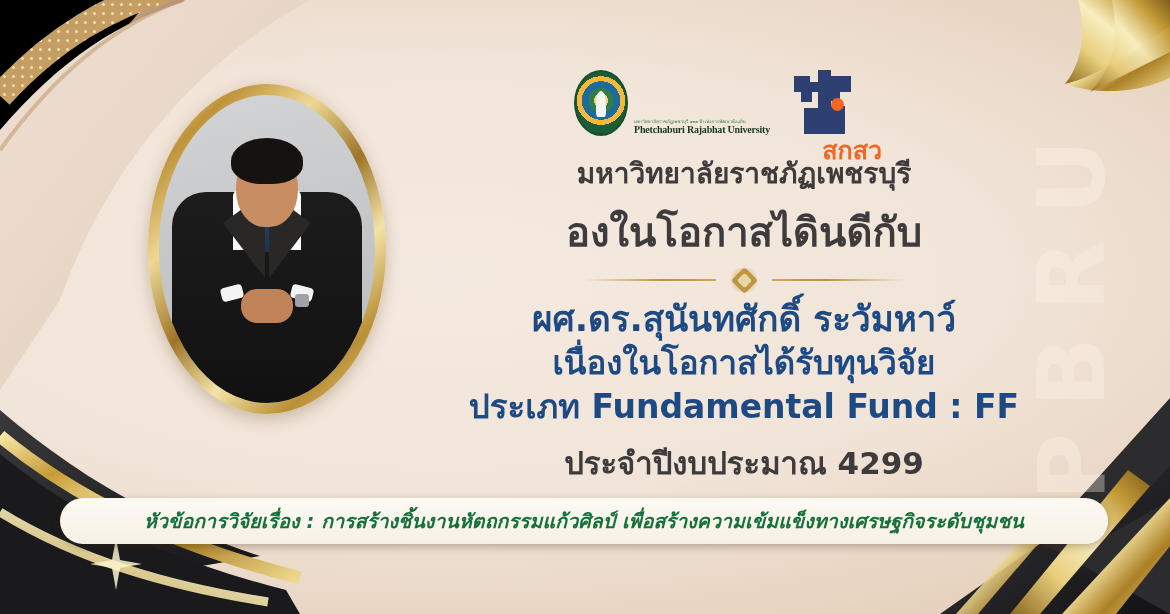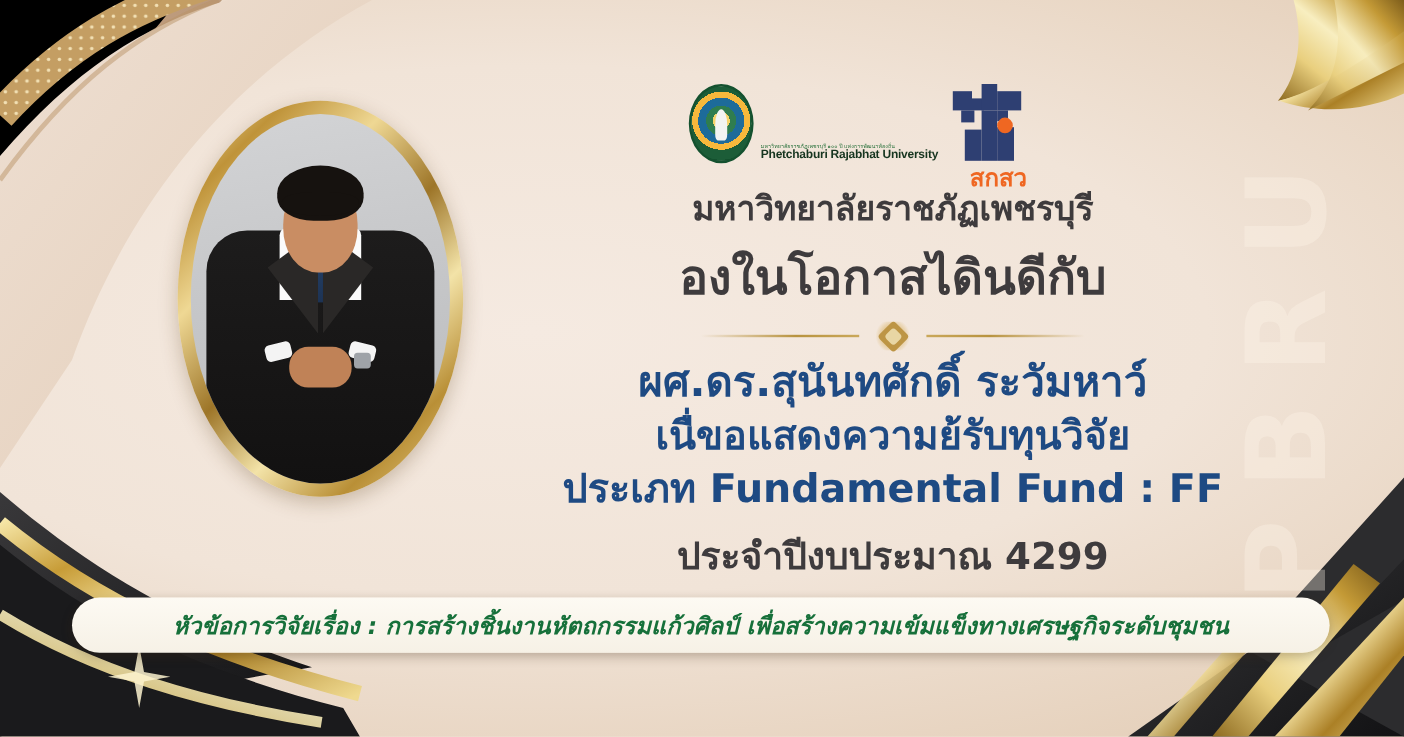--- a/index.html
+++ b/index.html
@@ -87,25 +87,25 @@
      border:2px solid #14512f; }
   #logo-seal:after { content:""; position:absolute; left:50%; top:30%; margin-left:-5px;
      width:10px; height:26px; background:#f2f4f2; border-radius:50% 50% 20% 20%; }
   #logo-100 { position:absolute; left:66px; top:2px; font-size:62px; font-weight:bold;
      color:#23a046; letter-spacing:-3px; line-height:1;
      background:linear-gradient(160deg,#5cc36a,#1f8f3f 55%,#0f6b2c);
      -webkit-background-clip:text; background-clip:text; color:transparent; }
   #logo-100-sub1 { position:absolute; left:68px; top:56px; font-size:4.4px; color:#1d6b32;
      font-family:"Liberation Serif",serif; letter-spacing:.1px; white-space:nowrap; }
   #logo-100-sub2 { position:absolute; left:68px; top:62px; font-size:10px; font-weight:bold;
-     color:#16351f; font-family:Liberation Sans, sans-serif; letter-spacing:-.2px; white-space:nowrap; }
+     color:#16351f; font-family:Liberation Serif, serif; letter-spacing:-.2px; white-space:nowrap; }
   #logo-tsri { position:absolute; left:224px; top:6px; width:84px; height:86px; }
   .tb { position:absolute; background:#2e3f72; }
-  #tsri-text { position:absolute; left:216px; top:76px; width:100px; text-align:center;
-     font-size:20px; font-weight:bold; color:#ef6722; line-height:1; }
+  #tsri-text { position:absolute; left:216px; top:76px; width:100px; text-align:right;
+     font-size:25px; font-weight:bold; color:#ef6722; line-height:1; }
 
   
   #content { position:absolute; left:424px; top:0; width:640px; height:614px; text-align:center; }
   .t-head { color:#3e3b3d; font-weight:bold; line-height:1.12; }
   #line1 { position:absolute; left:0; top:158px; width:640px; font-size:28px; }
   #line2 { position:absolute; left:0; top:210px; width:640px; font-size:40px; }
 
   #divider { position:absolute; left:160px; top:268px; width:320px; height:24px; }
   #divider .bar { position:absolute; top:11px; height:2px;
      background:linear-gradient(90deg,rgba(190,150,70,0) 0%, #c9a košek 50%);
@@ -254,21 +254,21 @@
     <div id="line1" class="t-head">มหาวิทยาลัยราชภัฏเพชรบุรี</div>
     <div id="line2" class="t-head">องในโอกาสไดินดีกับ</div>
 
     <div id="divider">
       <div class="bar barL"></div>
       <div class="bar barR"></div>
       <div class="gem"></div>
     </div>
 
     <div id="name" class="t-blue">ผศ.ดร.สุนันทศักดิ์ ระวัมหาว์</div>
-    <div id="occasion" class="t-blue">เนื่ขอแสดงความย้รับทุนวิจัย</div>
+    <div id="occasion" class="t-blue">เนื่องในโอกาสได้รับทุนวิจัย</div>
     <div id="fund" class="t-blue">ประเภท Fundamental Fund : FF</div>
     <div id="year">ประจำปีงบประมาณ 4299</div>
   </div>
 
   <div id="title-pill">
     <span id="title-pill-text">หัวข้อการวิจัยเรื่อง :  การสร้างชิ้นงานหัตถกรรมแก้วศิลป์ เพื่อสร้างความเข้มแข็งทางเศรษฐกิจระดับชุมชน</span>
   </div>
 
 </div>
 

